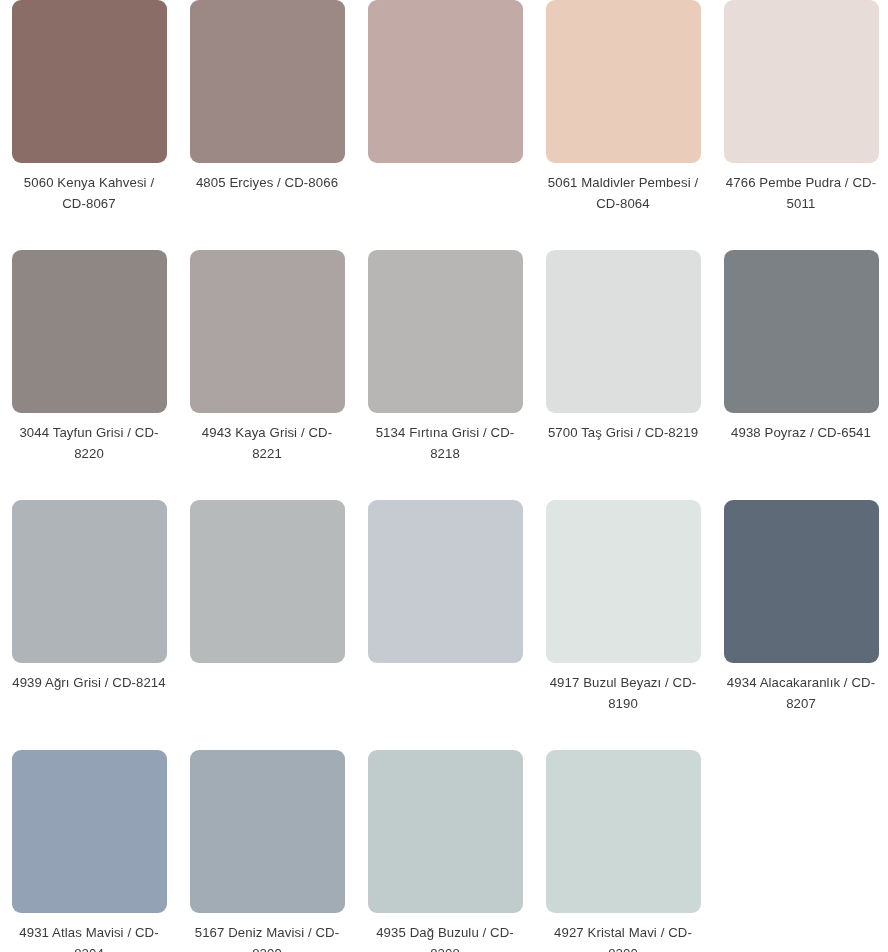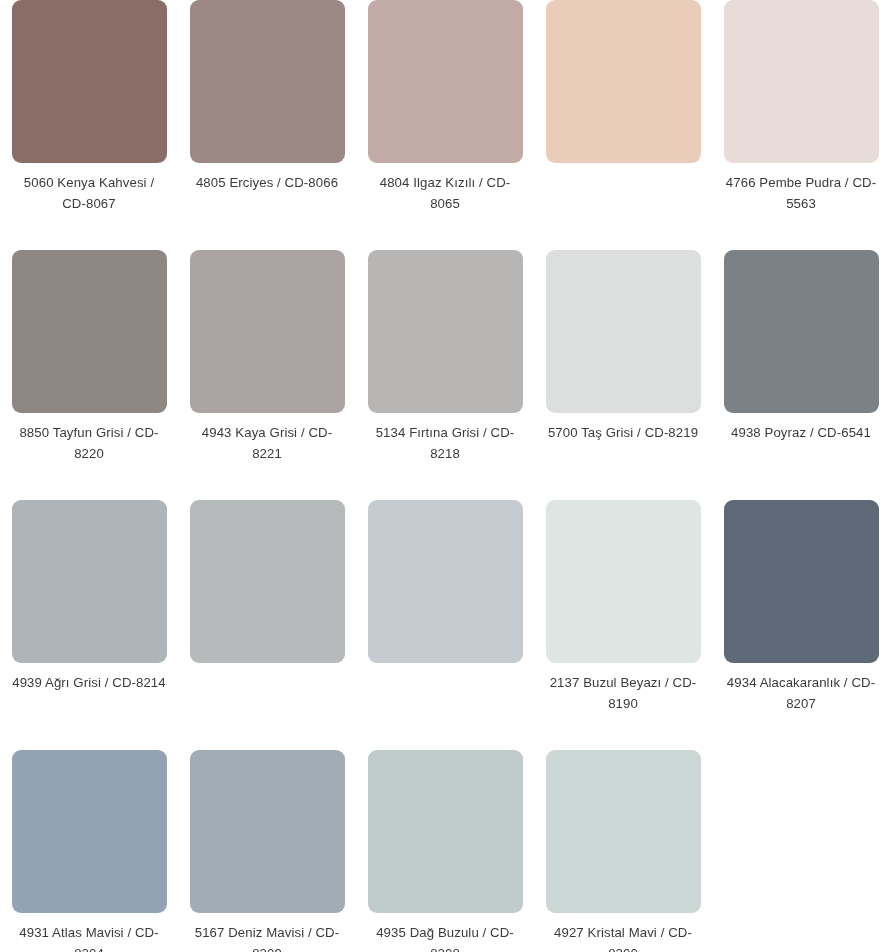--- a/index.html
+++ b/index.html
@@ -55,32 +55,32 @@
     <div class="swatch-cell">
       <div class="swatch-chip" style="background: rgb(139, 109, 104);"></div>
       <div class="swatch-label">5060 Kenya Kahvesi / CD-8067</div>
     </div>
     <div class="swatch-cell">
       <div class="swatch-chip" style="background: rgb(156, 136, 132);"></div>
       <div class="swatch-label">4805 Erciyes / CD-8066</div>
     </div>
     <div class="swatch-cell">
       <div class="swatch-chip" style="background: rgb(194, 171, 167);"></div>
-      <div class="swatch-label">4804 Ilgaz Kızılı / CD-8065</div>
     </div>
     <div class="swatch-cell">
       <div class="swatch-chip" style="background: rgb(234, 204, 187);"></div>
+      <div class="swatch-label">5061 Maldivler Pembesi / CD-8064</div>
     </div>
     <div class="swatch-cell">
       <div class="swatch-chip" style="background: rgb(232, 220, 216);"></div>
-      <div class="swatch-label">4766 Pembe Pudra / CD-5563</div>
+      <div class="swatch-label">4766 Pembe Pudra / CD-5011</div>
     </div>
     <div class="swatch-cell">
       <div class="swatch-chip" style="background: rgb(142, 135, 132);"></div>
-      <div class="swatch-label">8850 Tayfun Grisi / CD-8220</div>
+      <div class="swatch-label">3044 Tayfun Grisi / CD-8220</div>
     </div>
     <div class="swatch-cell">
       <div class="swatch-chip" style="background: rgb(171, 164, 163);"></div>
       <div class="swatch-label">4943 Kaya Grisi / CD-8221</div>
     </div>
     <div class="swatch-cell">
       <div class="swatch-chip" style="background: rgb(183, 182, 180);"></div>
       <div class="swatch-label">5134 Fırtına Grisi / CD-8218</div>
     </div>
     <div class="swatch-cell">
@@ -96,21 +96,21 @@
       <div class="swatch-label">4939 Ağrı Grisi / CD-8214</div>
     </div>
     <div class="swatch-cell">
       <div class="swatch-chip" style="background: rgb(182, 186, 186);"></div>
     </div>
     <div class="swatch-cell">
       <div class="swatch-chip" style="background: rgb(197, 203, 209);"></div>
     </div>
     <div class="swatch-cell">
       <div class="swatch-chip" style="background: rgb(223, 229, 227);"></div>
-      <div class="swatch-label">2137 Buzul Beyazı / CD-8190</div>
+      <div class="swatch-label">4917 Buzul Beyazı / CD-8190</div>
     </div>
     <div class="swatch-cell">
       <div class="swatch-chip" style="background: rgb(95, 106, 120);"></div>
       <div class="swatch-label">4934 Alacakaranlık / CD-8207</div>
     </div>
     <div class="swatch-cell">
       <div class="swatch-chip" style="background: rgb(147, 163, 181);"></div>
       <div class="swatch-label">4931 Atlas Mavisi / CD-8204</div>
     </div>
     <div class="swatch-cell">

